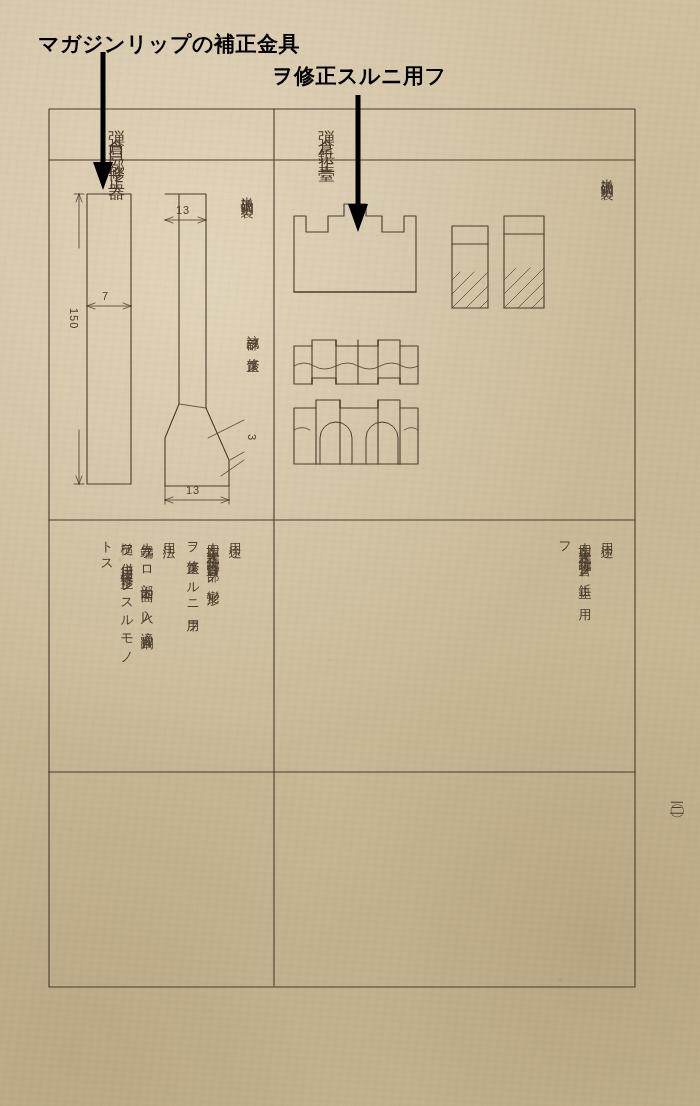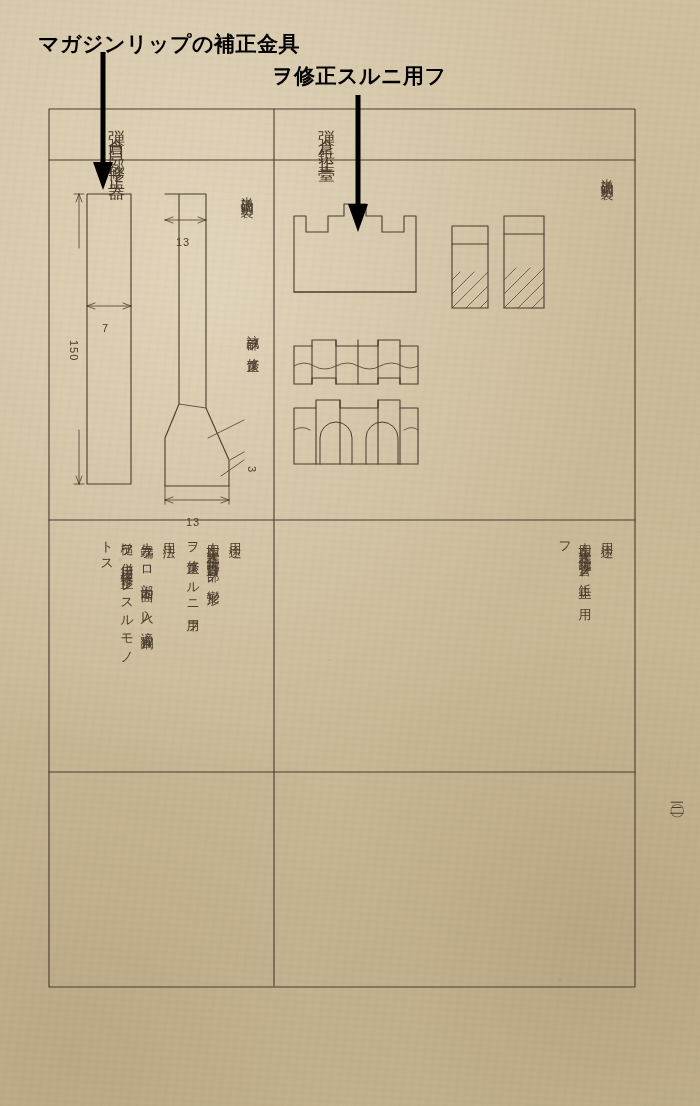--- a/index.html
+++ b/index.html
@@ -91,21 +91,20 @@
     color: #4a3c2c;
   }
 
   
   .dim {
     position: absolute;
     font-family: "Liberation Sans", sans-serif;
     font-size: 11px;
     color: #4a3c2c;
     letter-spacing: 1px;
-    margin-top: 32px;
   }
   .dim.vert {
     writing-mode: vertical-rl;
     text-orientation: sideways;
   }
 
   
   .anno {
     position: absolute;
     font-family: "DejaVu Sans", "Liberation Sans", sans-serif;

